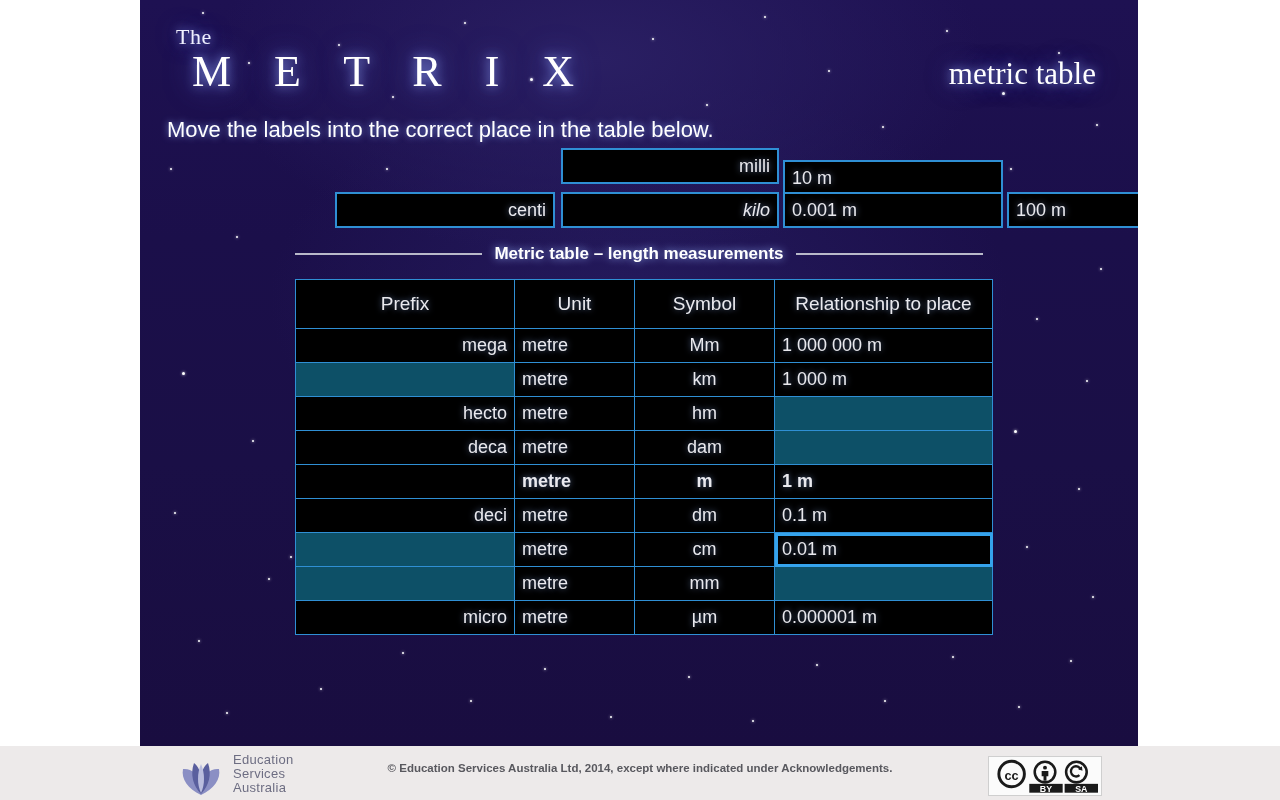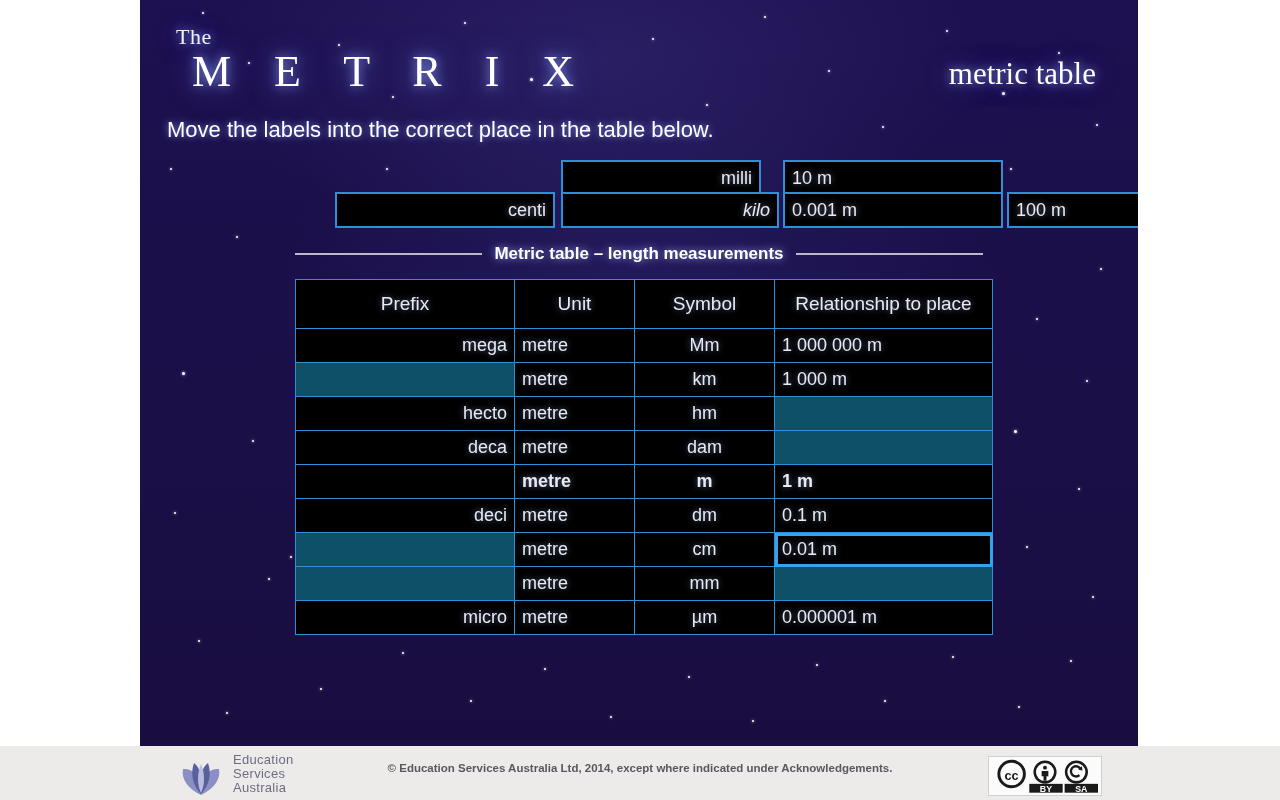--- a/index.html
+++ b/index.html
@@ -202,21 +202,21 @@
       </div>
 
     <div class="brand">
       <div class="brand-the">The</div>
       <div class="brand-metrix">M E T R I X</div>
     </div>
     <div class="page-title">metric table</div>
     <div class="instruction">Move the labels into the correct place in the table below.</div>
 
     <div id="tile-tray">
-        <div class="tile right" style="left: 421px; top: 160px; width: 200px;">milli</div>
+        <div class="tile right" style="left: 421px; top: 148px; width: 218px;">milli</div>
         <div class="tile left" style="left: 643px; top: 160px; width: 220px;">10 m</div>
         <div class="tile right" style="left: 195px; top: 192px; width: 220px;">centi</div>
         <div class="tile right" style="left: 421px; top: 192px; width: 218px; font-style: italic;">kilo</div>
         <div class="tile left" style="left: 643px; top: 192px; width: 220px;">0.001 m</div>
         <div class="tile left" style="left: 867px; top: 192px; width: 220px;">100 m</div>
       </div>
 
     <div class="table-caption-wrap">
       <div class="cap-rule"></div>
       <div class="cap-text">Metric table – length measurements</div>

